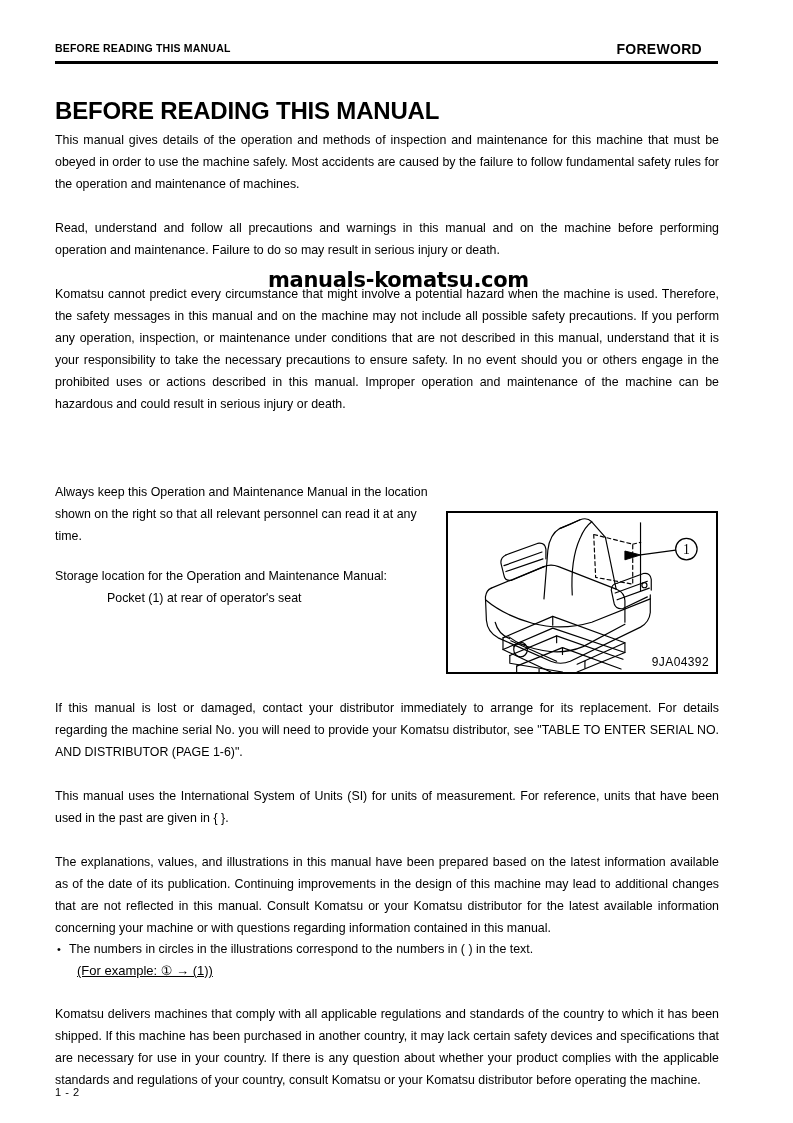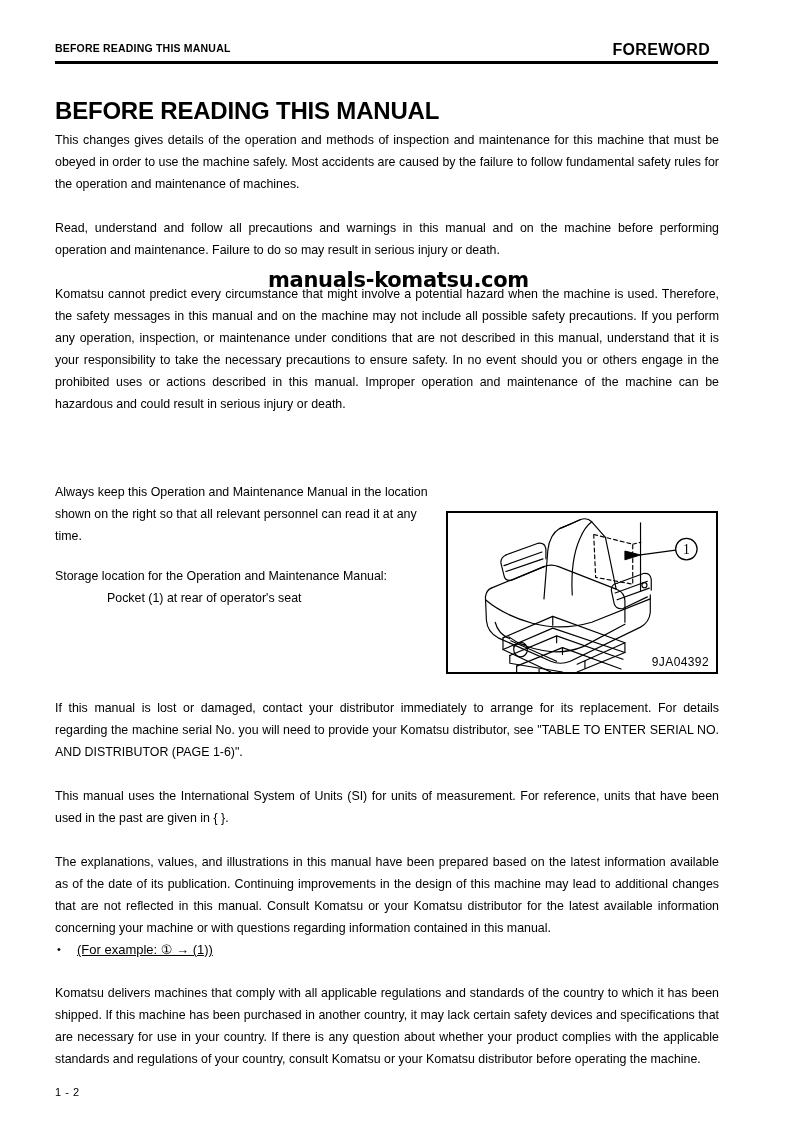--- a/index.html
+++ b/index.html
@@ -35,23 +35,23 @@
     position: absolute;
     left: 0;
     top: 0;
     font-size: 10.5px;
     font-weight: bold;
     letter-spacing: 0.2px;
     white-space: nowrap;
   }
   .header-right {
     position: absolute;
-    right: 8px;
+    right: 16px;
     top: -1px;
-    font-size: 16px;
+    font-size: 14px;
     font-weight: bold;
     letter-spacing: 0.3px;
     white-space: nowrap;
   }
   .header-rule {
     position: absolute;
     left: 0;
     top: 19px;
     width: 663px;
     height: 3px;
@@ -183,21 +183,21 @@
   <div class="header">
     <div class="header-left">BEFORE READING THIS MANUAL</div>
     <div class="header-right">FOREWORD</div>
     <div class="header-rule"></div>
   </div>
 
   <div class="content">
 
     <h1 class="title">BEFORE READING THIS MANUAL</h1>
 
-    <p class="body">This changes gives details of the operation and methods of inspection and maintenance for this machine that must be obeyed in order to use the machine safely. Most accidents are caused by the failure to follow fundamental safety rules for the operation and maintenance of machines.</p>
+    <p class="body">This manual gives details of the operation and methods of inspection and maintenance for this machine that must be obeyed in order to use the machine safely. Most accidents are caused by the failure to follow fundamental safety rules for the operation and maintenance of machines.</p>
 
     <div class="gap-md"></div>
 
     <p class="body">Read, understand and follow all precautions and warnings in this manual and on the machine before performing operation and maintenance. Failure to do so may result in serious injury or death.</p>
 
     <div class="gap-md"></div>
 
     <p class="body">Komatsu cannot predict every circumstance that might involve a potential hazard when the machine is used. Therefore, the safety messages in this manual and on the machine may not include all possible safety precautions. If you perform any operation, inspection, or maintenance under conditions that are not described in this manual, understand that it is your responsibility to take the necessary precautions to ensure safety. In no event should you or others engage in the prohibited uses or actions described in this manual. Improper operation and maintenance of the machine can be hazardous and could result in serious injury or death.</p>
 
     <div class="gap-md"></div>
@@ -292,20 +292,21 @@
 
     <p class="body">This manual uses the International System of Units (SI) for units of measurement. For reference, units that have been used in the past are given in { }.</p>
 
     <div class="gap-md"></div>
 
     <p class="body">The explanations, values, and illustrations in this manual have been prepared based on the latest information available as of the date of its publication. Continuing improvements in the design of this machine may lead to additional changes that are not reflected in this manual. Consult Komatsu or your Komatsu distributor for the latest available information concerning your machine or with questions regarding information contained in this manual.</p>
 
     <ul class="notes">
       <li>
         <span class="bullet">•</span>
+        <span>The numbers in circles in the illustrations correspond to the numbers in ( ) in the text.</span>
       </li>
     </ul>
     <div class="example-line">(For example: ① → (1))</div>
 
     <div class="gap-md"></div>
 
     <p class="body">Komatsu delivers machines that comply with all applicable regulations and standards of the country to which it has been shipped. If this machine has been purchased in another country, it may lack certain safety devices and specifications that are necessary for use in your country. If there is any question about whether your product complies with the applicable standards and regulations of your country, consult Komatsu or your Komatsu distributor before operating the machine.</p>
 
   </div>
 

